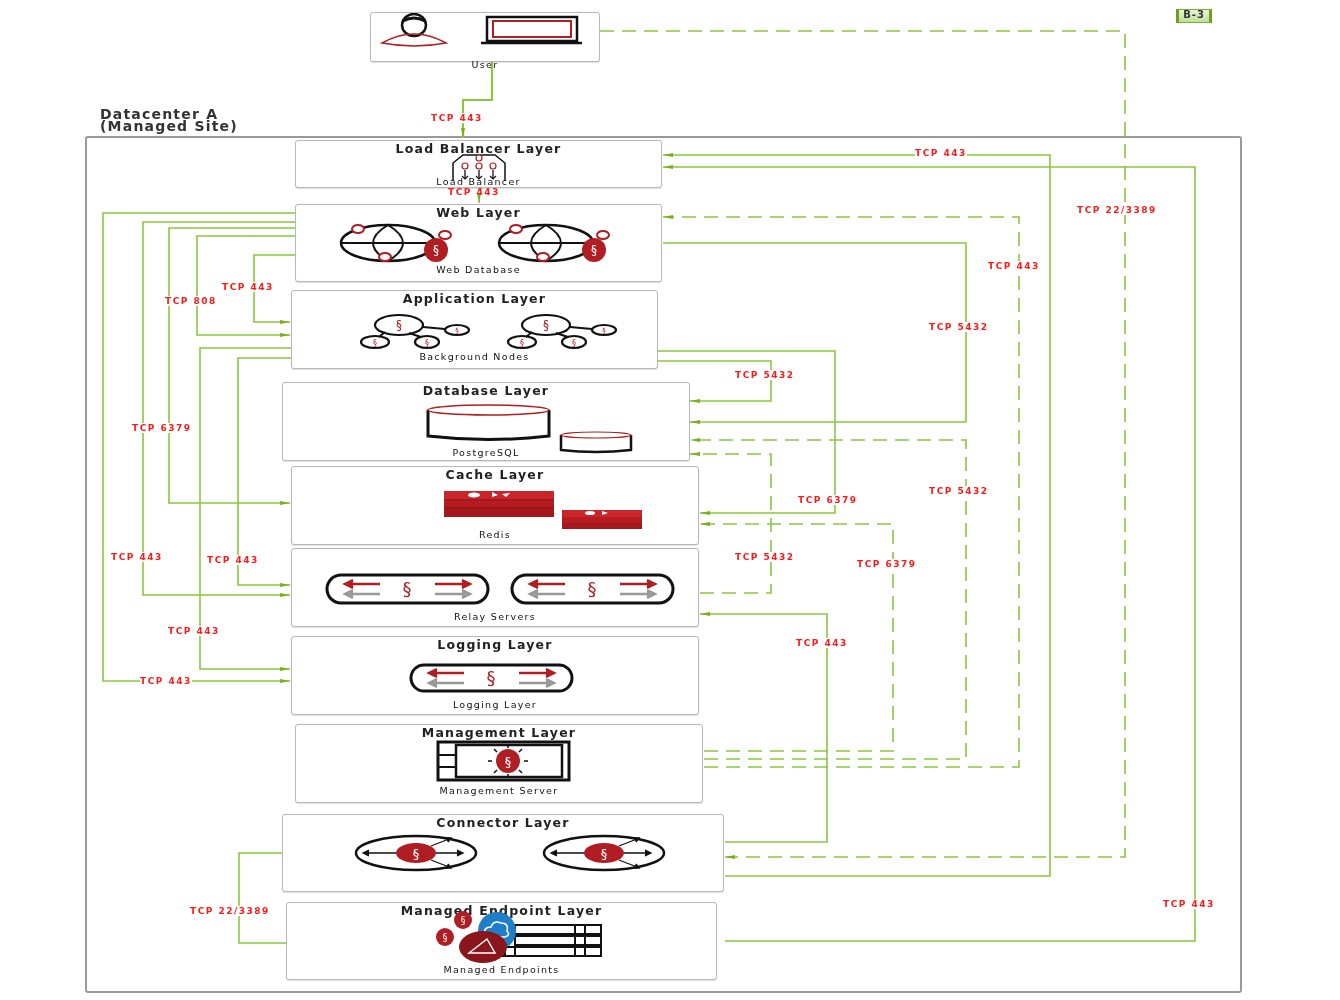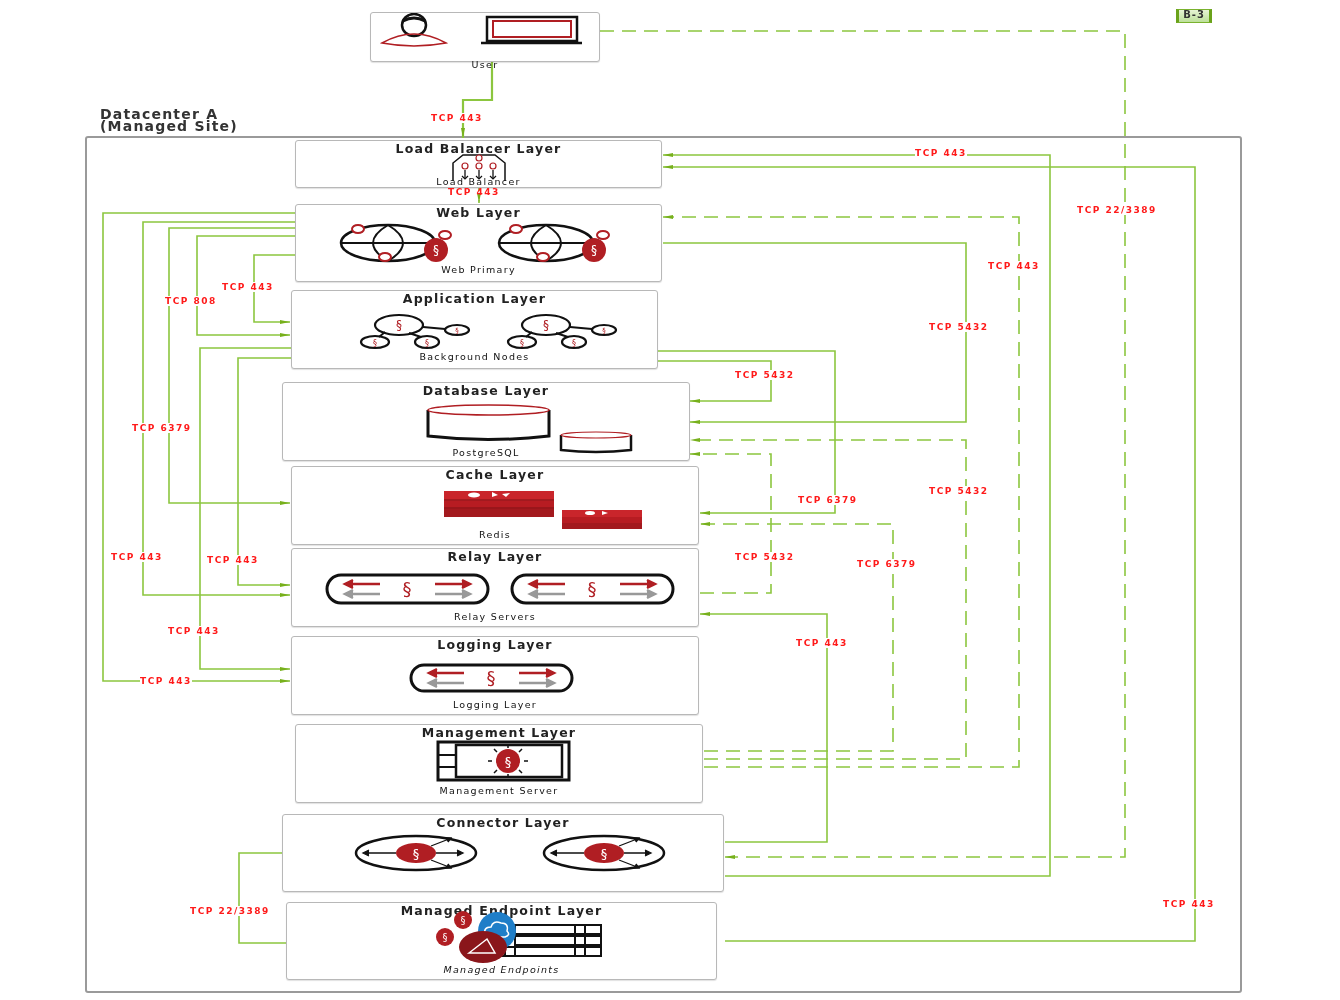--- a/index.html
+++ b/index.html
@@ -112,21 +112,21 @@
   </svg>
   <svg class="icon" style="left:200px;top:18px;width:125px;height:40px;" viewBox="0 0 125 40">
     <ellipse cx="50" cy="20" rx="47" ry="18" fill="none" stroke="#111" stroke-width="2.5"></ellipse>
     <path d="M50,2 Q20,20 50,38 M50,2 Q80,20 50,38 M3,20 H97" fill="none" stroke="#111" stroke-width="2"></path>
     <circle cx="98" cy="27" r="12" fill="#b01e23"></circle>
     <text x="98" y="31" text-anchor="middle" font-size="12" fill="#fff" font-family="DejaVu Sans, sans-serif">§</text>
     <ellipse cx="20" cy="6" rx="6" ry="4" fill="#fff" stroke="#b01e23" stroke-width="2"></ellipse>
     <ellipse cx="107" cy="12" rx="6" ry="4" fill="#fff" stroke="#b01e23" stroke-width="2"></ellipse>
     <ellipse cx="47" cy="34" rx="6" ry="4" fill="#fff" stroke="#b01e23" stroke-width="2"></ellipse>
   </svg>
-  <div class="layer-caption" style="top:59px;">Web Primary</div>
+  <div class="layer-caption" style="top:59px;">Web Database</div>
 </div>
 
 <div class="box" style="left:291px;top:290px;width:367px;height:79px;">
   <div class="layer-title">Application Layer</div>
   <svg class="icon" style="left:65px;top:22px;width:115px;height:38px;" viewBox="0 0 115 38">
     <ellipse cx="42" cy="12" rx="24" ry="10" fill="none" stroke="#111" stroke-width="2.2"></ellipse>
     <ellipse cx="18" cy="29" rx="14" ry="6" fill="none" stroke="#111" stroke-width="2.2"></ellipse>
     <ellipse cx="70" cy="29" rx="12" ry="6" fill="none" stroke="#111" stroke-width="2.2"></ellipse>
     <ellipse cx="100" cy="17" rx="12" ry="5" fill="none" stroke="#111" stroke-width="2.2"></ellipse>
     <path d="M28,19 L22,24 M52,20 L64,24 M66,14 L88,16" stroke="#111" stroke-width="2"></path>
@@ -178,21 +178,20 @@
     <rect x="2" y="13" width="80" height="7" fill="#a3191e"></rect>
     <rect x="2" y="7" width="80" height="7" fill="#b71c22"></rect>
     <rect x="2" y="1" width="80" height="7" fill="#c9252b"></rect>
     <ellipse cx="30" cy="4" rx="5" ry="2" fill="#fff"></ellipse>
     <path d="M42,2 L48,4 L42,6 Z" fill="#fff"></path>
   </svg>
   <div class="layer-caption" style="top:62px;">Redis</div>
 </div>
 
 <div class="box" style="left:291px;top:548px;width:408px;height:79px;">
-  <div class="layer-title">Relay Layer</div>
   <svg class="icon" style="left:33px;top:24px;width:165px;height:32px;" viewBox="0 0 165 32">
     <rect x="2" y="2" width="161" height="28" rx="14" fill="#fff" stroke="#111" stroke-width="3"></rect>
     <path d="M55,11 H22 M28,7 L20,11 L28,15" stroke="#b01e23" stroke-width="2.5" fill="#b01e23"></path>
     <path d="M55,21 H22 M28,17 L20,21 L28,25" stroke="#999" stroke-width="2.5" fill="#999"></path>
     <path d="M110,11 H143 M137,7 L145,11 L137,15" stroke="#b01e23" stroke-width="2.5" fill="#b01e23"></path>
     <path d="M110,21 H143 M137,17 L145,21 L137,25" stroke="#999" stroke-width="2.5" fill="#999"></path>
     <text x="82" y="22" text-anchor="middle" font-size="18" fill="#b01e23" font-family="DejaVu Sans, sans-serif">§</text>
   </svg>
   <svg class="icon" style="left:218px;top:24px;width:165px;height:32px;" viewBox="0 0 165 32">
     <rect x="2" y="2" width="161" height="28" rx="14" fill="#fff" stroke="#111" stroke-width="3"></rect>
@@ -263,21 +262,21 @@
     <path d="M150,14 V45 M160,14 V45 M80,36 V45 M90,36 V45" stroke="#111" stroke-width="2"></path>
     <circle cx="72" cy="20" r="19" fill="#1f7ec8"></circle>
     <path d="M60,24 Q58,16 66,16 Q68,9 76,12 Q84,12 82,20 Q86,24 80,26 H62 Z" fill="none" stroke="#fff" stroke-width="1.5"></path>
     <circle cx="38" cy="9" r="9" fill="#b01e23"></circle>
     <text x="38" y="13" text-anchor="middle" font-size="10" fill="#fff" font-family="DejaVu Sans, sans-serif">§</text>
     <ellipse cx="58" cy="36" rx="24" ry="16" fill="#8a161b"></ellipse>
     <path d="M44,42 L62,28 L70,42 Z" fill="none" stroke="#fff" stroke-width="1.5"></path>
     <circle cx="20" cy="26" r="9" fill="#b01e23"></circle>
     <text x="20" y="30" text-anchor="middle" font-size="10" fill="#fff" font-family="DejaVu Sans, sans-serif">§</text>
   </svg>
-  <div class="layer-caption" style="top:61px;font-style:italic;">Managed Endpoints</div>
+  <div class="layer-caption" style="top:61px;">Managed Endpoints</div>
 </div>
 
 <div class="lbl" style="left:431px;top:113px;">TCP 443</div>
 <div class="lbl" style="left:448px;top:187px;background:transparent;">TCP 443</div>
 <div class="lbl" style="left:915px;top:148px;">TCP 443</div>
 <div class="lbl" style="left:1077px;top:205px;">TCP 22/3389</div>
 <div class="lbl" style="left:988px;top:261px;">TCP 443</div>
 <div class="lbl" style="left:929px;top:322px;">TCP 5432</div>
 <div class="lbl" style="left:735px;top:370px;">TCP 5432</div>
 <div class="lbl" style="left:798px;top:495px;">TCP 6379</div>

